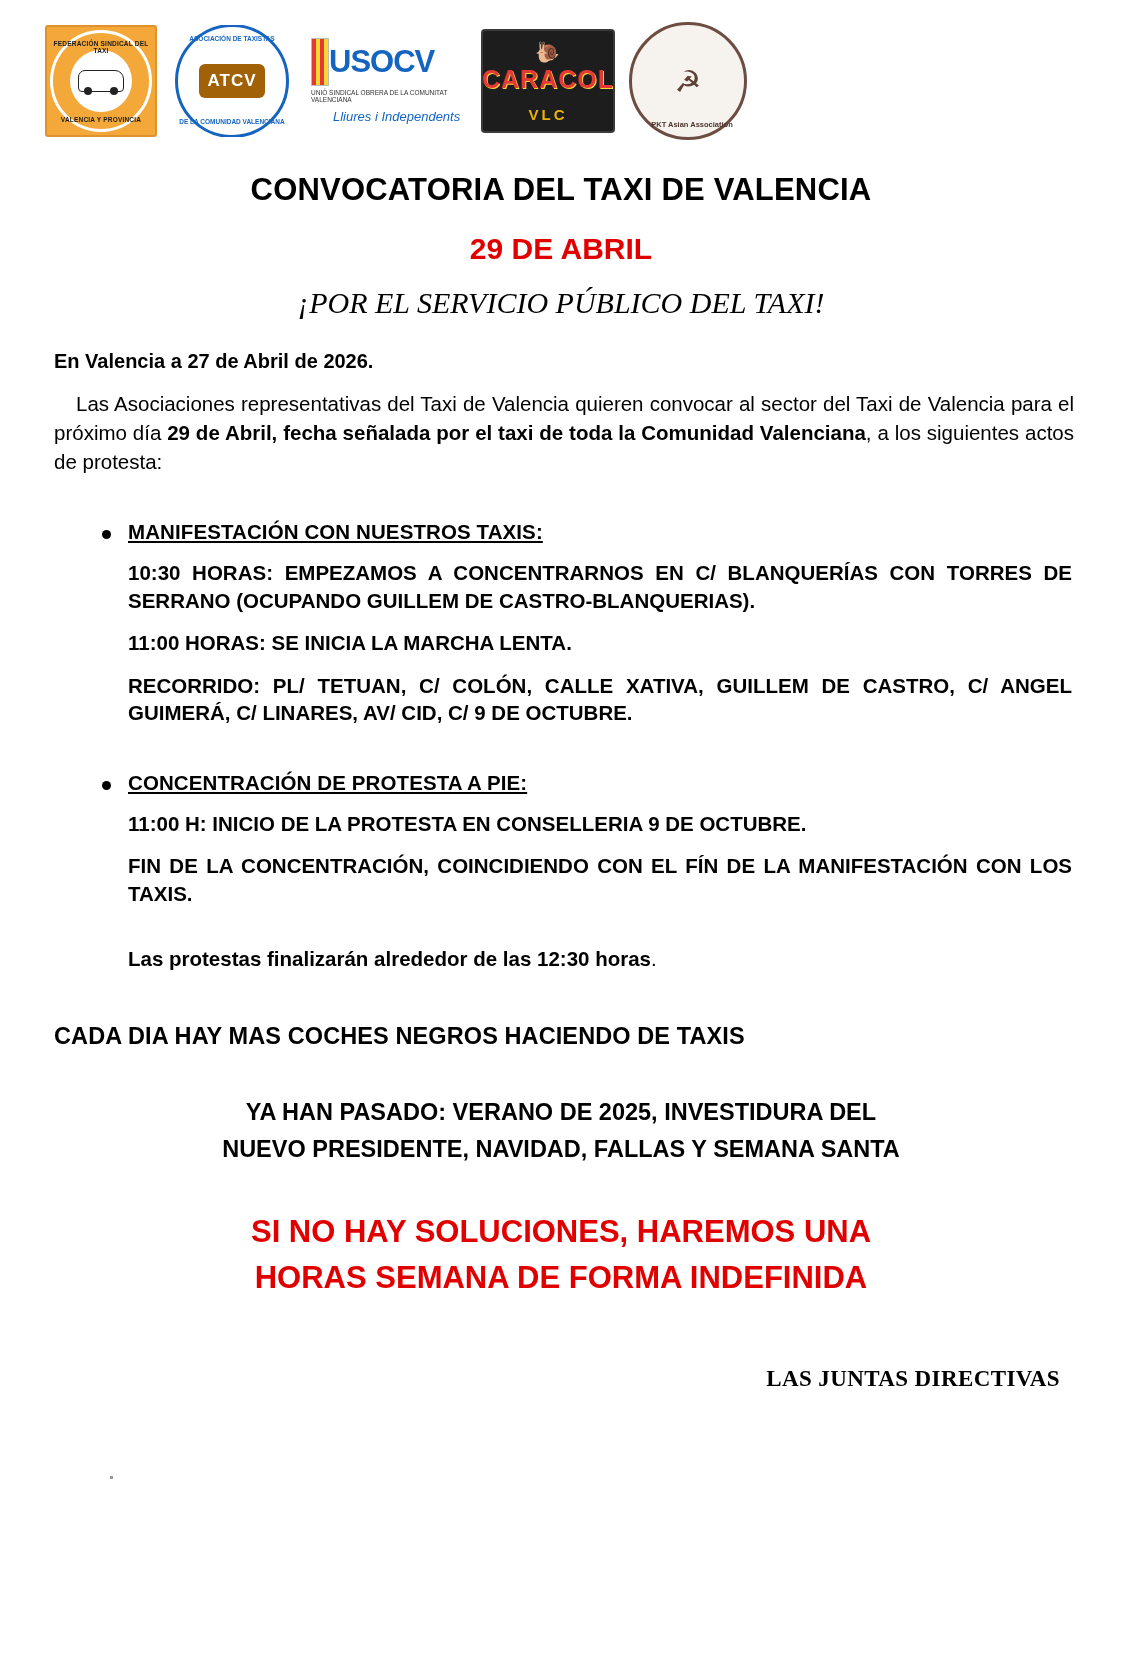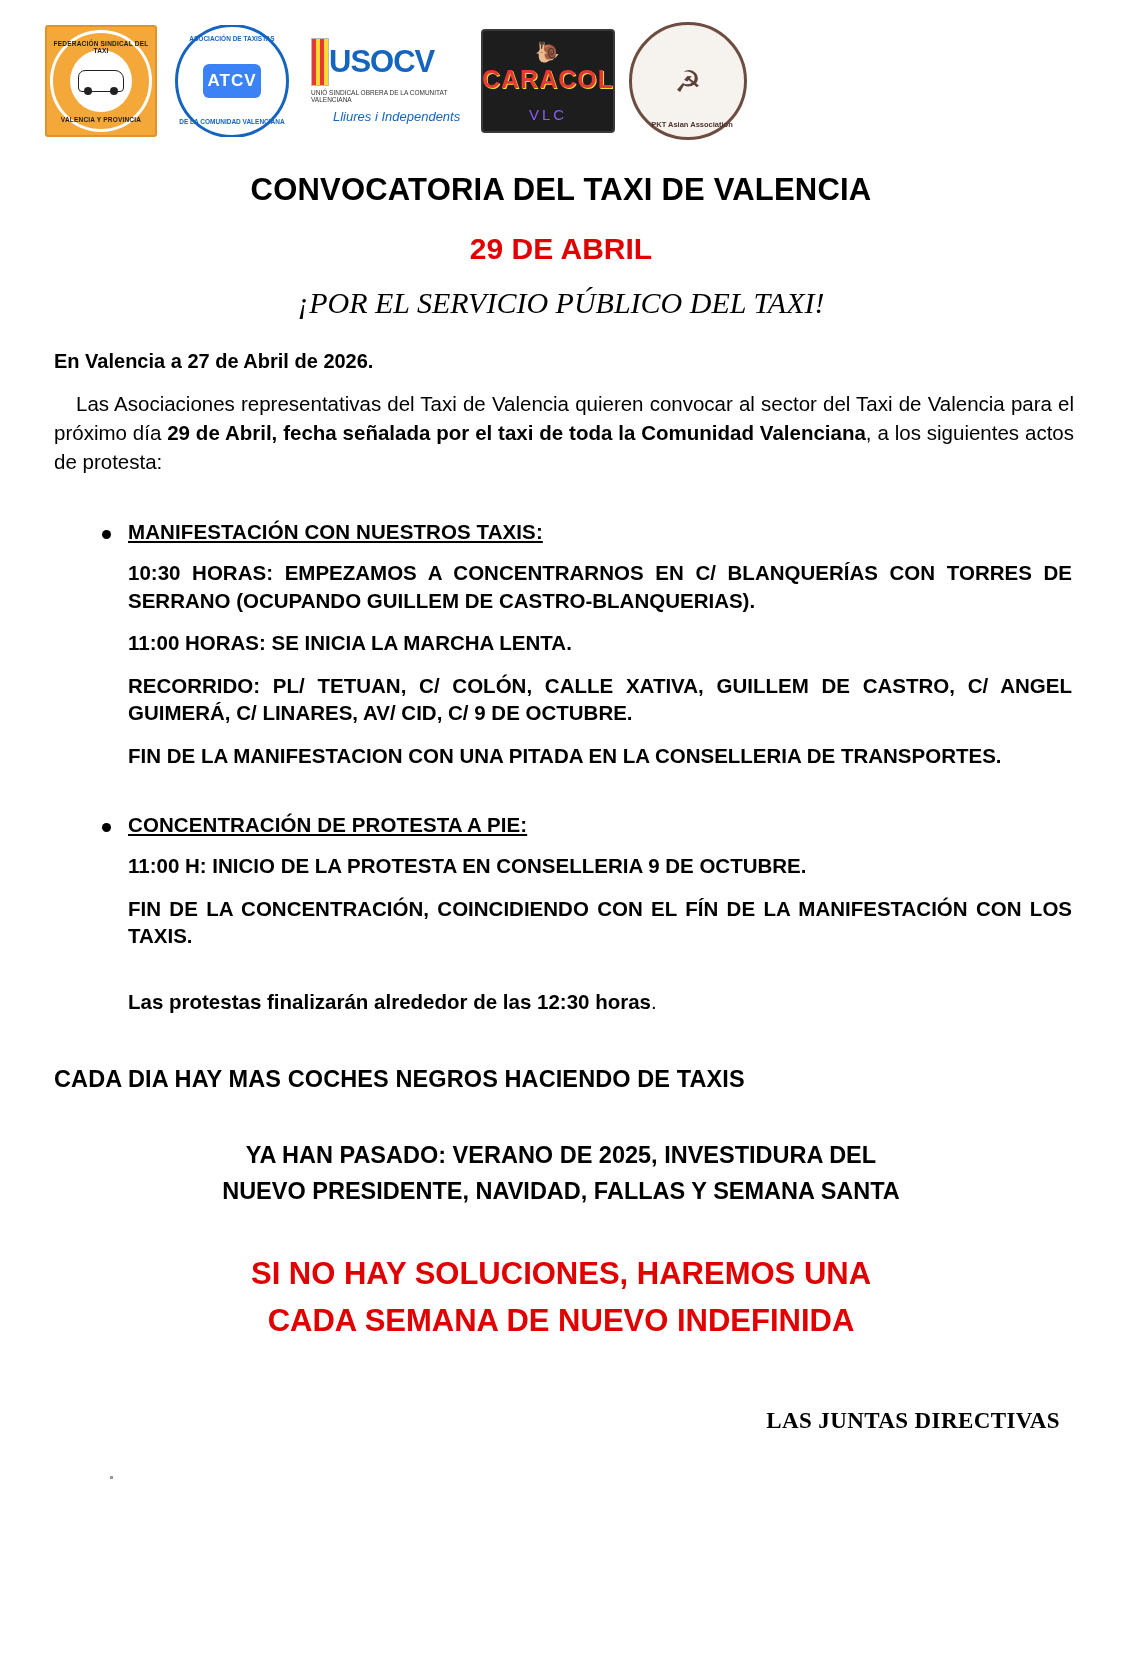--- a/index.html
+++ b/index.html
@@ -136,22 +136,22 @@
   }
   .logo3 .circ {
     width: 108px; height: 108px;
     border-radius: 50%;
     border: 3px solid #1565c0;
     background: #ffffff;
     display: flex; align-items: center; justify-content: center;
     position: relative;
   }
   .logo3 .atcv-badge {
-    width: 58px; height: 34px;
-    background: #3b82f6;
+    width: 66px; height: 34px;
+    background: #a16207;
     border-radius: 6px;
     color: #ffffff;
     font-weight: bold;
     font-size: 17px;
     display: flex; align-items: center; justify-content: center;
     letter-spacing: 1px;
   }
   .logo3 .t1, .logo3 .t2 {
     position: absolute; left: 0; right: 0;
     text-align: center;
@@ -242,23 +242,23 @@
     justify-content: center;
   }
   .logo6 .cara {
     font-weight: bold;
     font-size: 25px;
     color: #e53935;
     text-shadow: 1px 1px 0 #fdd835;
     letter-spacing: 1px;
   }
   .logo6 .vlc {
-    font-weight: normal;
+    font-weight: bold;
     font-size: 15px;
-    color: #8b5cf6;
+    color: #eab308;
     letter-spacing: 3px;
     margin-top: 12px;
   }
   .logo6 .snail {
     font-size: 20px;
     color: #7cb342;
     margin-bottom: 1px;
   }
 
   
@@ -460,41 +460,40 @@
 
   <p class="intro"><span>Las Asociaciones representativas del Taxi de Valencia quieren convocar al sector del Taxi de Valencia para el próximo día </span><b>29 de Abril, fecha señalada por el taxi de toda la Comunidad Valenciana</b><span>, a los siguientes actos de protesta:</span></p>
 
   <ul class="acts">
 
     <li>
       <div class="act-head">MANIFESTACIÓN CON NUESTROS TAXIS:</div>
       <div class="act-line">10:30 HORAS: EMPEZAMOS A CONCENTRARNOS EN C/ BLANQUERÍAS CON TORRES DE SERRANO (OCUPANDO GUILLEM DE CASTRO-BLANQUERIAS).</div>
       <div class="act-line">11:00 HORAS: SE INICIA LA MARCHA LENTA.</div>
       <div class="act-line">RECORRIDO: PL/ TETUAN, C/ COLÓN, CALLE XATIVA, GUILLEM DE CASTRO, C/ ANGEL GUIMERÁ, C/ LINARES, AV/ CID, C/ 9 DE OCTUBRE.</div>
-      <div class="act-line">FIN DE LA MANIFESTACION CON UNA PITADA EN LA CONSELLERIA DE TRANSPORTES.</div>
     </li>
 
     <li>
       <div class="act-head">CONCENTRACIÓN DE PROTESTA A PIE:</div>
       <div class="act-line">11:00 H: INICIO DE LA PROTESTA EN CONSELLERIA 9 DE OCTUBRE.</div>
       <div class="act-line">FIN DE LA CONCENTRACIÓN, COINCIDIENDO CON EL FÍN DE LA MANIFESTACIÓN CON LOS TAXIS.</div>
       <div class="act-note"><span>Las protestas finalizarán alrededor de las 12:30 horas</span><span class="thin">.</span></div>
     </li>
 
   </ul>
 
   <div class="shout1">CADA DIA HAY MAS COCHES NEGROS HACIENDO DE TAXIS</div>
 
   <div class="shout2">
     <div>YA HAN PASADO: VERANO DE 2025, INVESTIDURA DEL</div>
     <div>NUEVO PRESIDENTE, NAVIDAD, FALLAS Y SEMANA SANTA</div>
   </div>
 
   <div class="shout-red">
     <div>SI NO HAY SOLUCIONES, HAREMOS UNA</div>
-    <div>CADA SEMANA DE NUEVO INDEFINIDA</div>
+    <div>HORAS SEMANA DE FORMA INDEFINIDA</div>
   </div>
 
   <span class="tiny-dot"></span>
 
   <div class="sign">LAS JUNTAS DIRECTIVAS</div>
 
 </div>
 
 </body></html>

